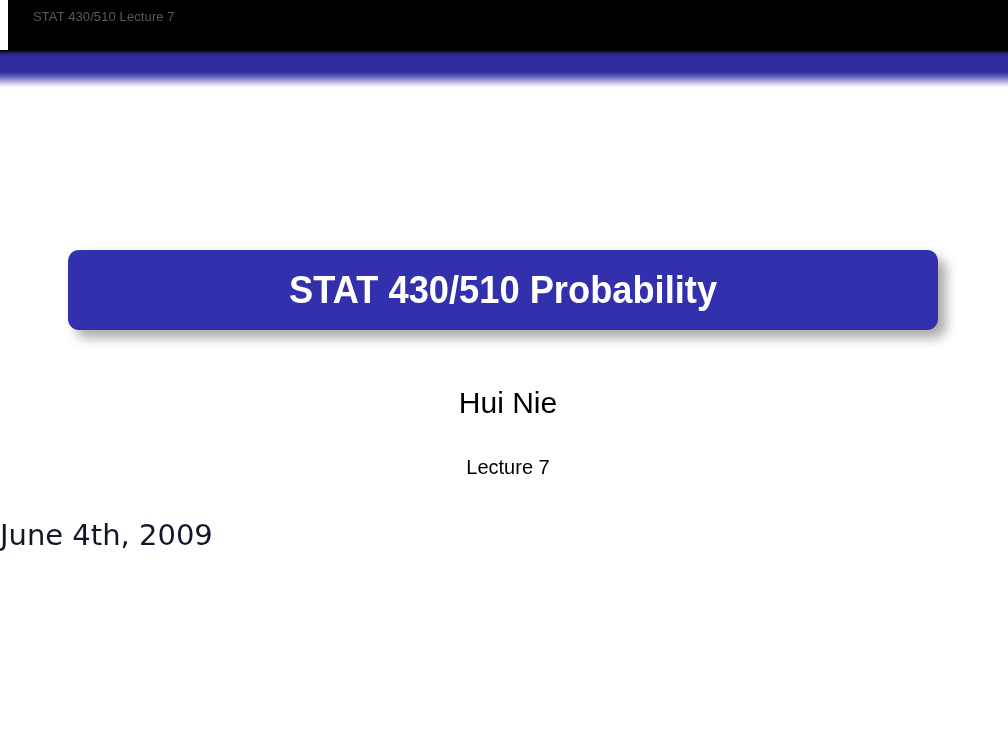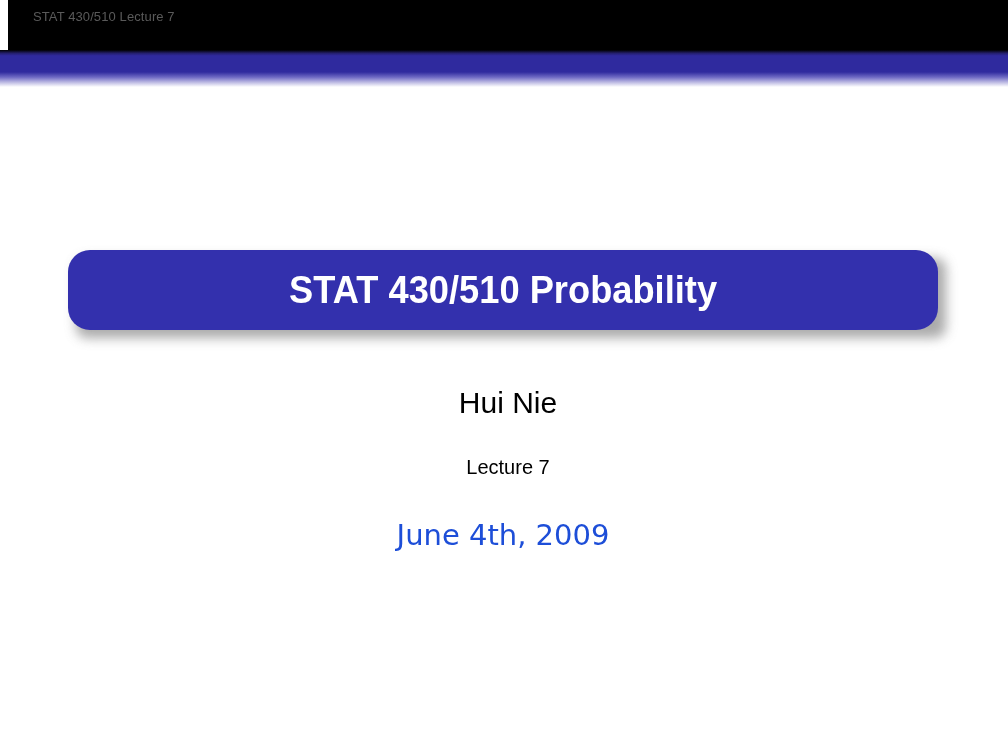--- a/index.html
+++ b/index.html
@@ -77,21 +77,21 @@
     background: #8e8e8e;
     filter: blur(6px);
     opacity: 0.75;
   }
   .title-box {
     position: absolute;
     left: 68px;
     top: 250px;
     width: 870px;
     height: 80px;
-    border-radius: 22px;
+    border-radius: 11px;
     background: #3330ad;
     display: flex;
     align-items: center;
     justify-content: center;
   }
   .title-text {
     font-family: "Liberation Sans Narrow", "Liberation Sans", sans-serif;
     font-weight: bold;
     font-size: 39px;
     line-height: 44px;
@@ -120,25 +120,24 @@
     text-align: center;
     font-size: 20px;
     line-height: 24px;
     color: #000000;
   }
   .date {
     position: absolute;
     left: 0;
     top: 518px;
     width: 1006px;
-    text-align: center;
     font-family: "DejaVu Sans", sans-serif;
     font-size: 29px;
     line-height: 34px;
-    color: #1d4ed8;
+    color: #0f172a;
   }
 </style>
 </head>
 <body>
 
 <div class="slide">
 
   <div class="headerbar">
     <div class="header-title">STAT 430/510 Lecture 7</div>
   </div>

